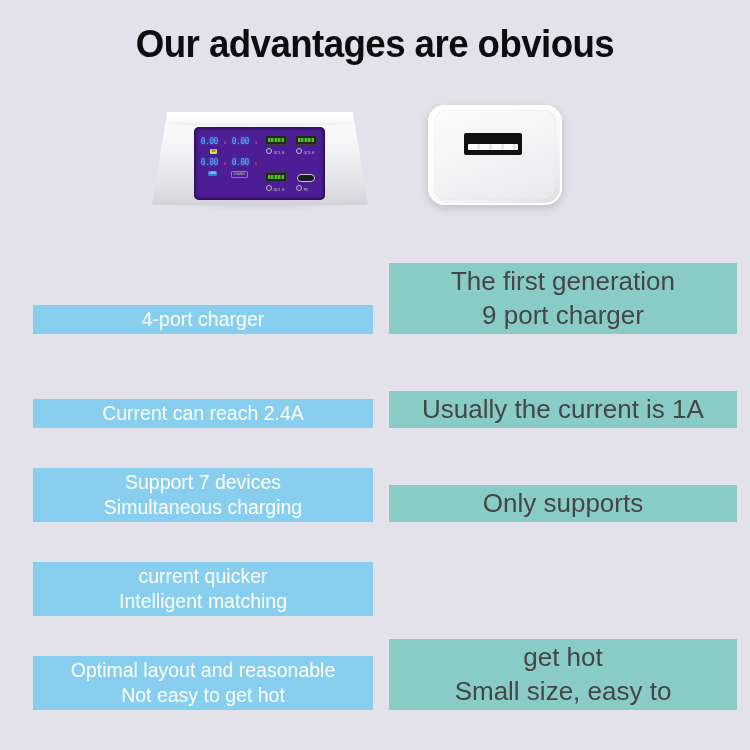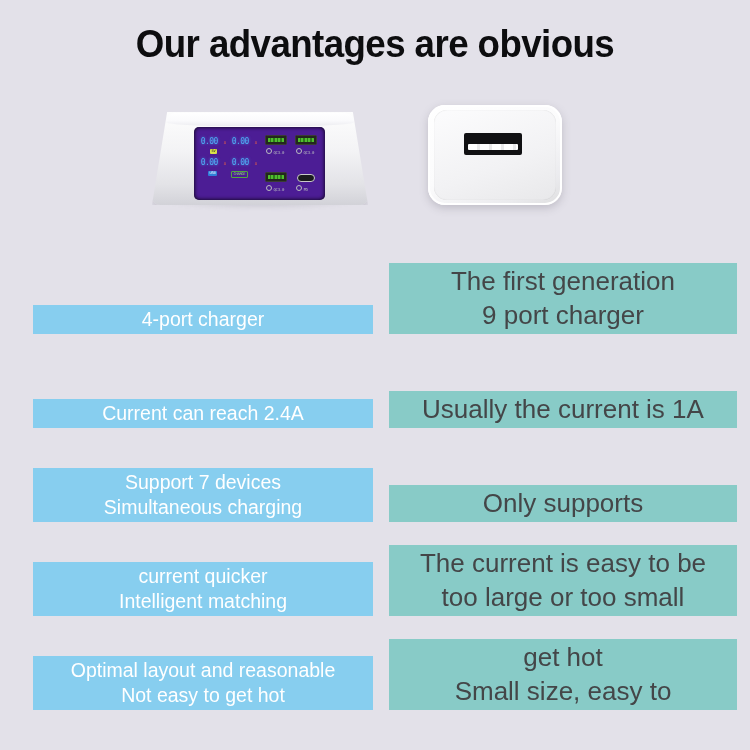--- a/index.html
+++ b/index.html
@@ -374,26 +374,20 @@
     </div>
   </div>
 
   <div class="cmp-row">
     <div class="cmp-cell left">
       <div>
         <span>current quicker</span>
         <span>Intelligent matching</span>
       </div>
     </div>
-    <div class="cmp-cell right">
-      <div>
-        <span>The current is easy to be</span>
-        <span>too large or too small</span>
-      </div>
-    </div>
   </div>
 
   <div class="cmp-row">
     <div class="cmp-cell left">
       <div>
         <span>Optimal layout and reasonable</span>
         <span>Not easy to get hot</span>
       </div>
     </div>
     <div class="cmp-cell right">

